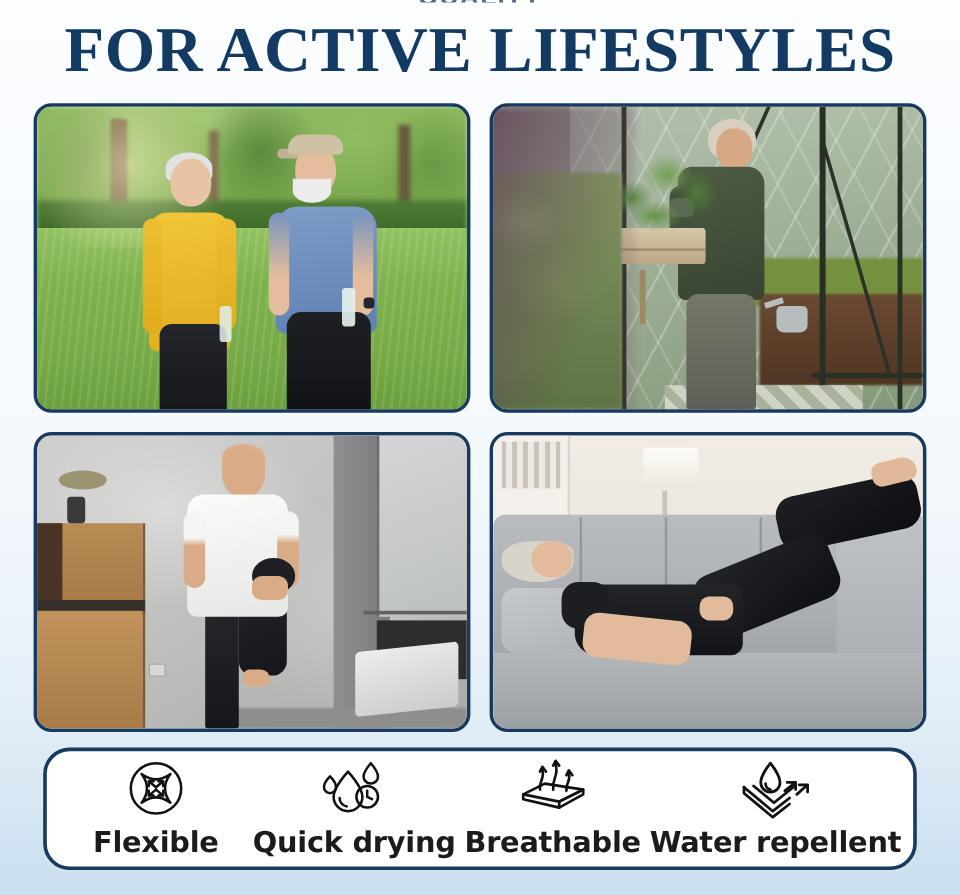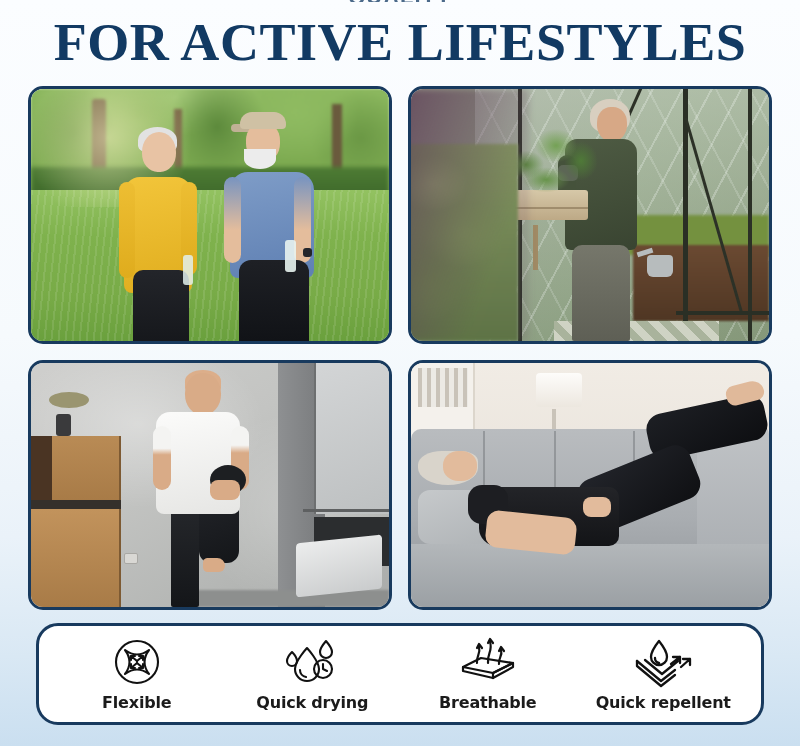--- a/index.html
+++ b/index.html
@@ -242,21 +242,21 @@
     flex-direction: column;
     align-items: center;
     justify-content: center;
     gap: 4px;
     flex: 1;
   }
   .feature svg { display: block; }
   .feature-label {
     font-family: "DejaVu Sans", sans-serif;
     font-weight: 700;
-    font-size: 16px;
+    font-size: 24px;
     color: #1b1b1b;
     letter-spacing: -0.2px;
     white-space: nowrap;
   }
 </style>
 </head>
 <body>
 
 <div class="top-sliver">QUALITY</div>
 
@@ -435,16 +435,16 @@
       <svg width="64" height="52" viewBox="0 0 64 52" fill="none" stroke="#111" stroke-width="2.3" stroke-linecap="round" stroke-linejoin="round">
         <path d="M28 4 C28 4 36 14 36 20 A8 8 0 0 1 20 20 C20 14 28 4 28 4 Z"></path>
         <path d="M24 21 A5 5 0 0 0 28 26"></path>
         <path d="M6 24 L30 44 L44 33"></path>
         <path d="M6 24 L6 29 L30 49 L44 38"></path>
         <path d="M14 23 L31 37 L47 24"></path>
         <path d="M40 27 L49 20 M49 20 L42 20 M49 20 L49 26"></path>
         <path d="M50 30 L59 22 M59 22 L52 22 M59 22 L59 28"></path>
       </svg>
     </span>
-    <span class="feature-label">Quick repellent</span>
+    <span class="feature-label">Water repellent</span>
   </div>
 
 </div>
 
 </body></html>

